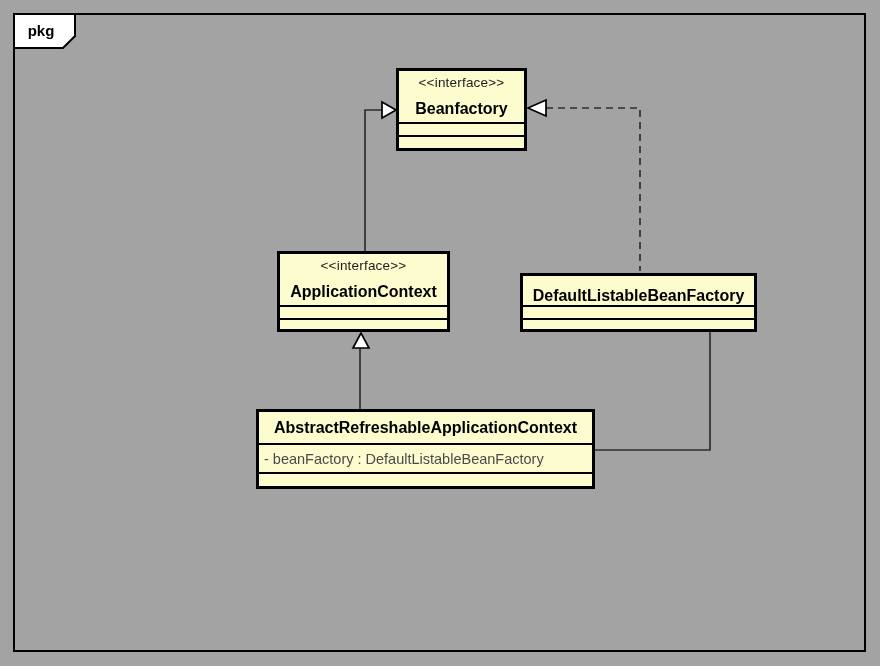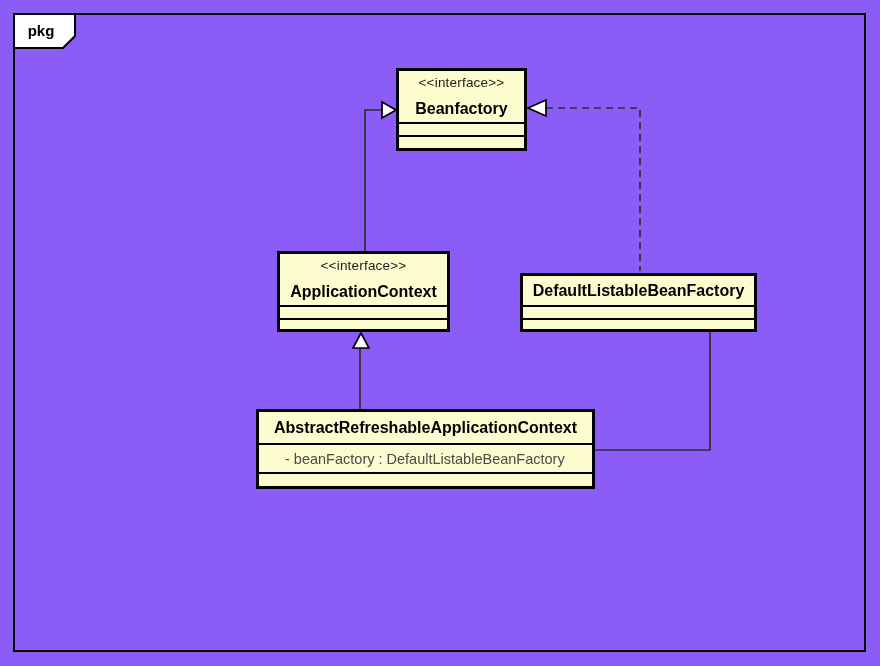--- a/index.html
+++ b/index.html
@@ -1,20 +1,20 @@
 <!DOCTYPE html>
 <html><head>
 <meta charset="utf-8">
 <style>
   html, body { margin: 0; padding: 0; background: #ffffff; }
   .canvas {
     position: relative;
     width: 880px;
     height: 666px;
-    background: #8b5cf6;
+    background: #a3a3a3;
     font-family: "Liberation Sans", sans-serif;
     overflow: hidden;
   }
   .frame {
     position: absolute;
     left: 13px; top: 13px;
     width: 853px; height: 639px;
     border: 2px solid #000;
     box-sizing: border-box;
   }
@@ -57,38 +57,38 @@
     font-weight: bold;
     color: #000;
   }
   .compartment {
     border-top: 2px solid #000;
     box-sizing: border-box;
   }
   .attr-row {
     display: flex;
     align-items: center;
-    padding-left: 26px;
+    padding-left: 5px;
     height: 100%;
     font-size: 14.5px;
     color: #4a4a4a;
   }
   
   #box-beanfactory          { left: 396px; top:  68px; width: 131px; height: 83px; }
   #box-beanfactory .title-compartment { height: 51px; }
   #box-beanfactory .attr-compartment  { height: 13px; }
   #box-beanfactory .method-compartment{ flex: 1; }
 
   #box-application-context  { left: 277px; top: 251px; width: 173px; height: 81px; }
   #box-application-context .title-compartment { height: 51px; }
   #box-application-context .attr-compartment  { height: 13px; }
   #box-application-context .method-compartment{ flex: 1; }
 
   #box-default-listable     { left: 520px; top: 273px; width: 237px; height: 59px; }
-  #box-default-listable .title-compartment { height: 29px; }
+  #box-default-listable .title-compartment { height: 29px; justify-content: flex-end; }
   #box-default-listable .attr-compartment  { height: 13px; }
   #box-default-listable .method-compartment{ flex: 1; }
 
   #box-abstract-refreshable { left: 256px; top: 409px; width: 339px; height: 80px; }
   #box-abstract-refreshable .title-compartment { height: 31px; }
   #box-abstract-refreshable .attr-compartment  { height: 29px; }
   #box-abstract-refreshable .method-compartment{ flex: 1; }
 </style>
 </head>
 <body>

